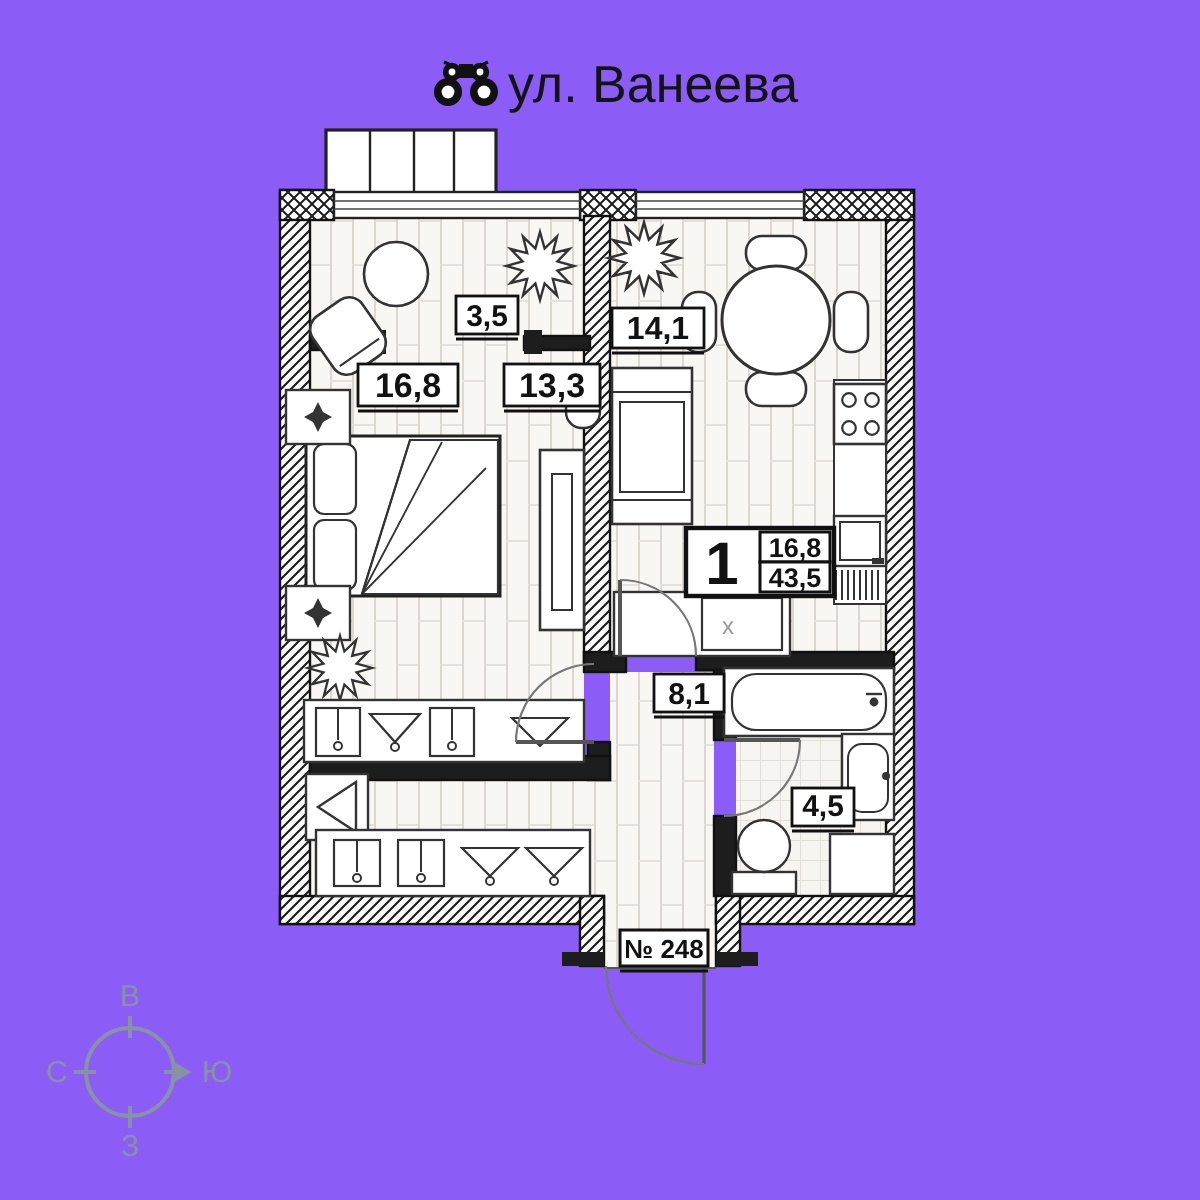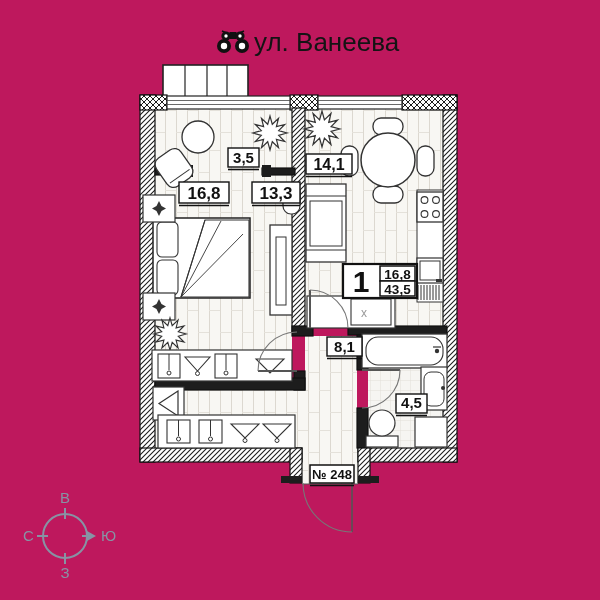--- a/index.html
+++ b/index.html
@@ -1,16 +1,16 @@
 <!DOCTYPE html>
 <html><head>
 <meta charset="utf-8">
 <style>
   html,body{margin:0;padding:0;background:#ffffff;}
-  #stage{position:relative;width:600px;height:600px;background:#be185d;overflow:hidden;
+  #stage{position:relative;width:600px;height:600px;background:#8b5cf6;overflow:hidden;
          font-family:"Liberation Sans", sans-serif;}
   svg text{font-family:"Liberation Sans", sans-serif;}
   .arealbl{font-weight:bold;fill:#111;}
 </style>
 </head>
 <body>
 <div id="stage">
 
 
 

